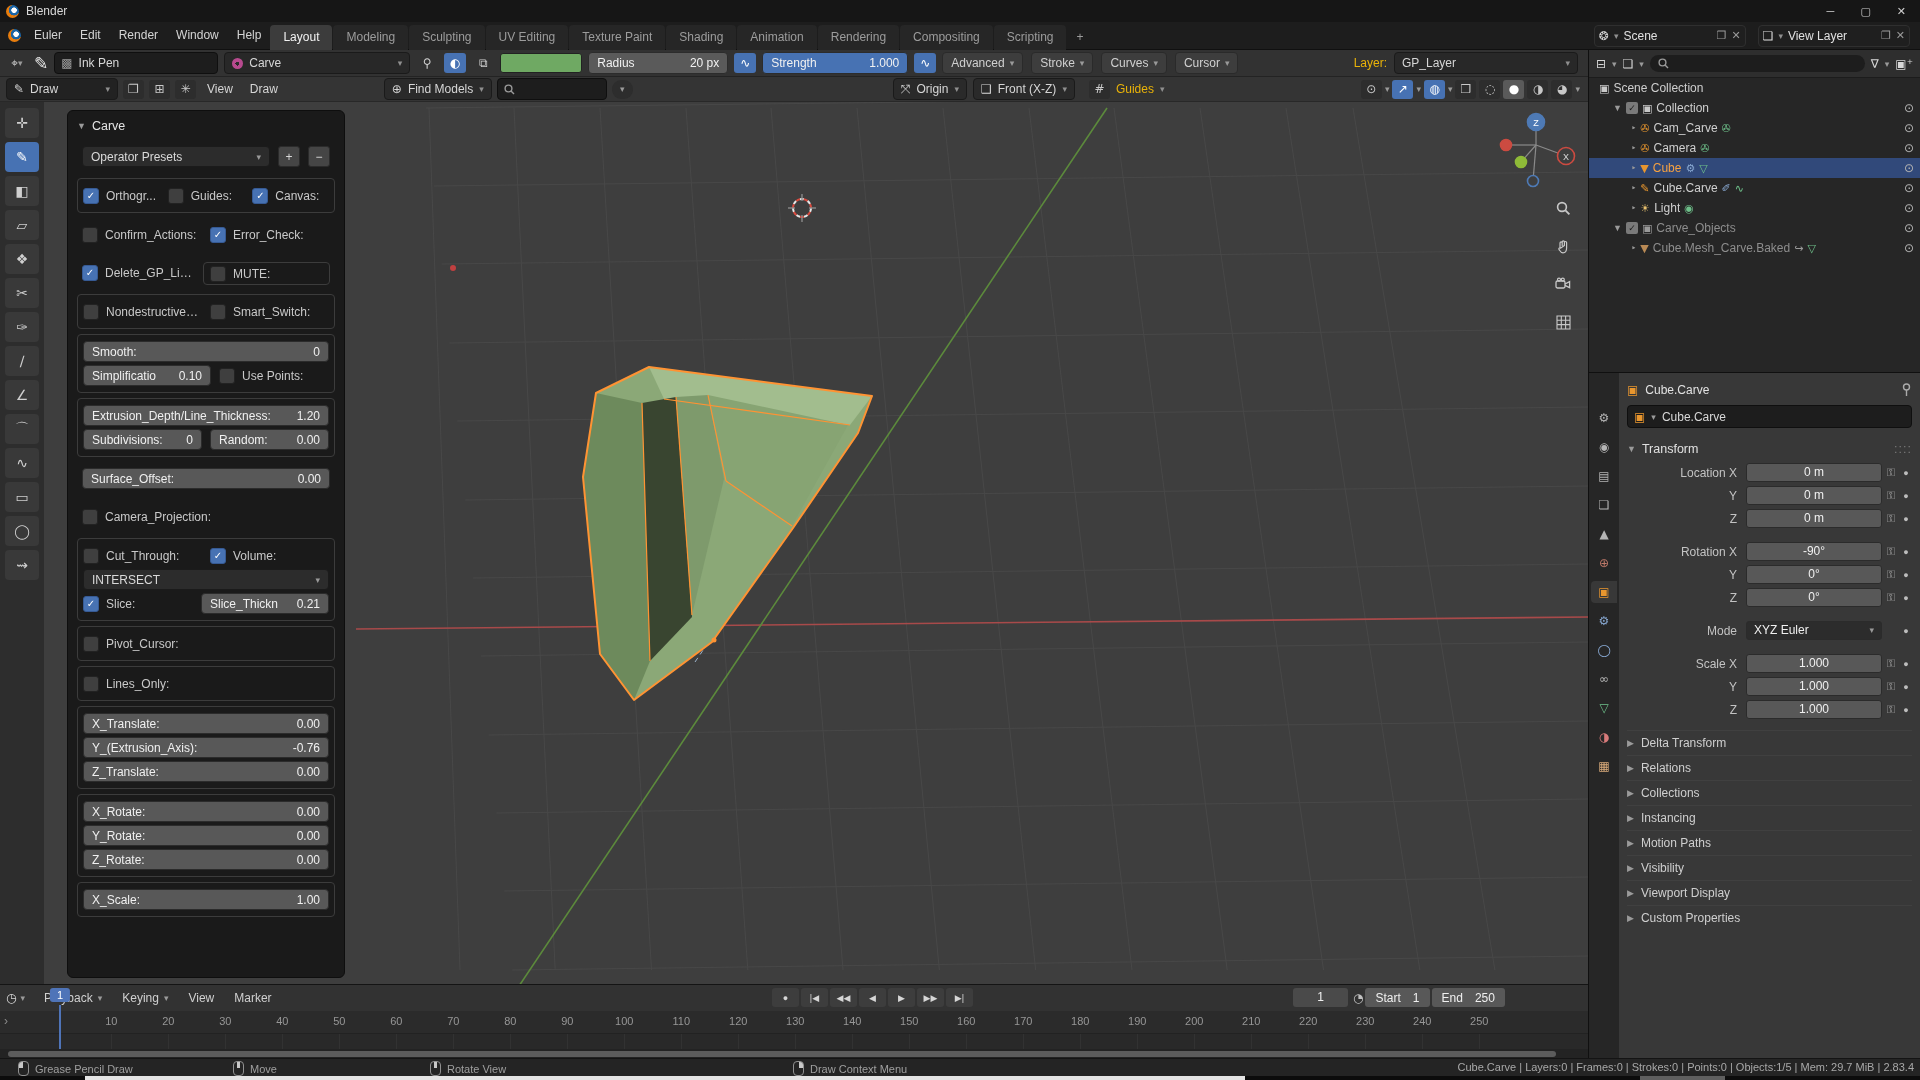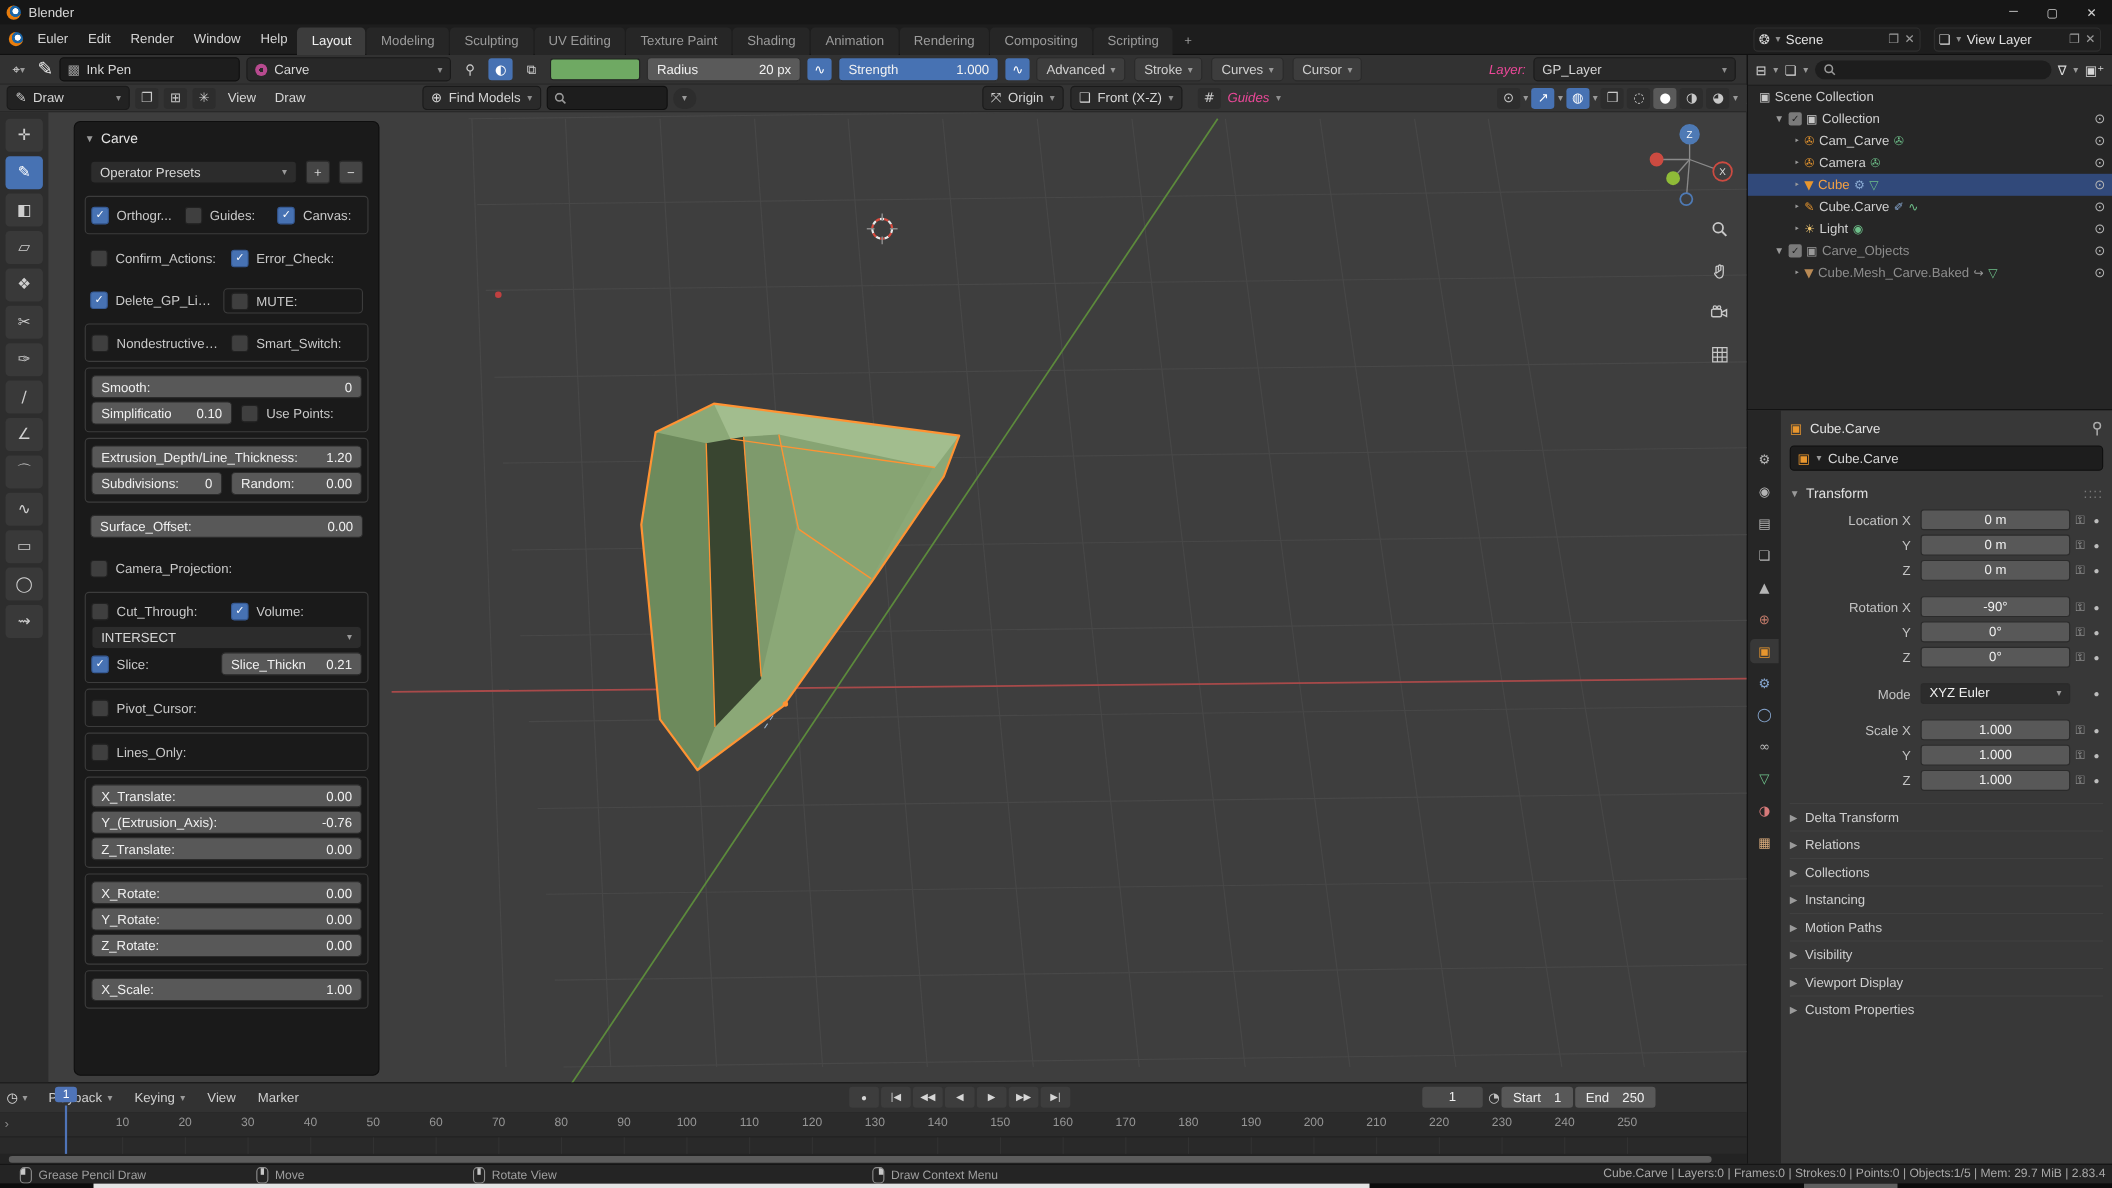--- a/index.html
+++ b/index.html
@@ -43,21 +43,21 @@
   .swatch{width:80px;height:18px;border-radius:3px;border:1px solid #222;}
   .blue-sq{background:#4772b3;color:#fff;}
   
   #viewport{position:absolute;left:0;top:77px;width:1588px;height:907px;background:#3e3e3e;overflow:hidden;}
   #vp-header{position:absolute;left:0;top:0;width:100%;height:25px;background:#343434;border-bottom:1px solid #282828;
              display:flex;align-items:center;padding:0 6px;box-sizing:border-box;gap:5px;z-index:30;}
   #vp-svg{position:absolute;left:0;top:0;z-index:1;}
   .vp-menu{color:#d6d6d6;padding:0 6px;}
   .tgl{width:21px;height:19px;border-radius:3px;display:flex;align-items:center;justify-content:center;color:#c9c9c9;background:#2d2d2d;}
   .tgl.on{background:#4772b3;color:#fff;}
-  .dim{color:#ec4899;font-style:italic;}
+  .dim{color:#eab308;}
   
   #vp-tools{position:absolute;left:0;top:25px;bottom:0;width:44px;background:#2d2d2d;z-index:20;
             display:flex;flex-direction:column;align-items:center;padding-top:6px;gap:4px;box-sizing:border-box;}
   .tool-btn{width:34px;height:30px;border-radius:4px;background:#393939;display:flex;align-items:center;justify-content:center;
             color:#cfcfcf;font-size:14px;}
   .tool-btn.active{background:#4772b3;color:#fff;}
   
   #carve{position:absolute;left:67px;top:33px;width:278px;height:868px;background:rgba(24,24,24,0.95);
          border:1px solid #0e0e0e;border-radius:6px;z-index:25;padding:5px 9px;box-sizing:border-box;color:#c9c9c9;}
   #carve .hdr{display:flex;align-items:center;gap:6px;color:#e4e4e4;font-size:12.5px;margin:3px 0 7px;}

